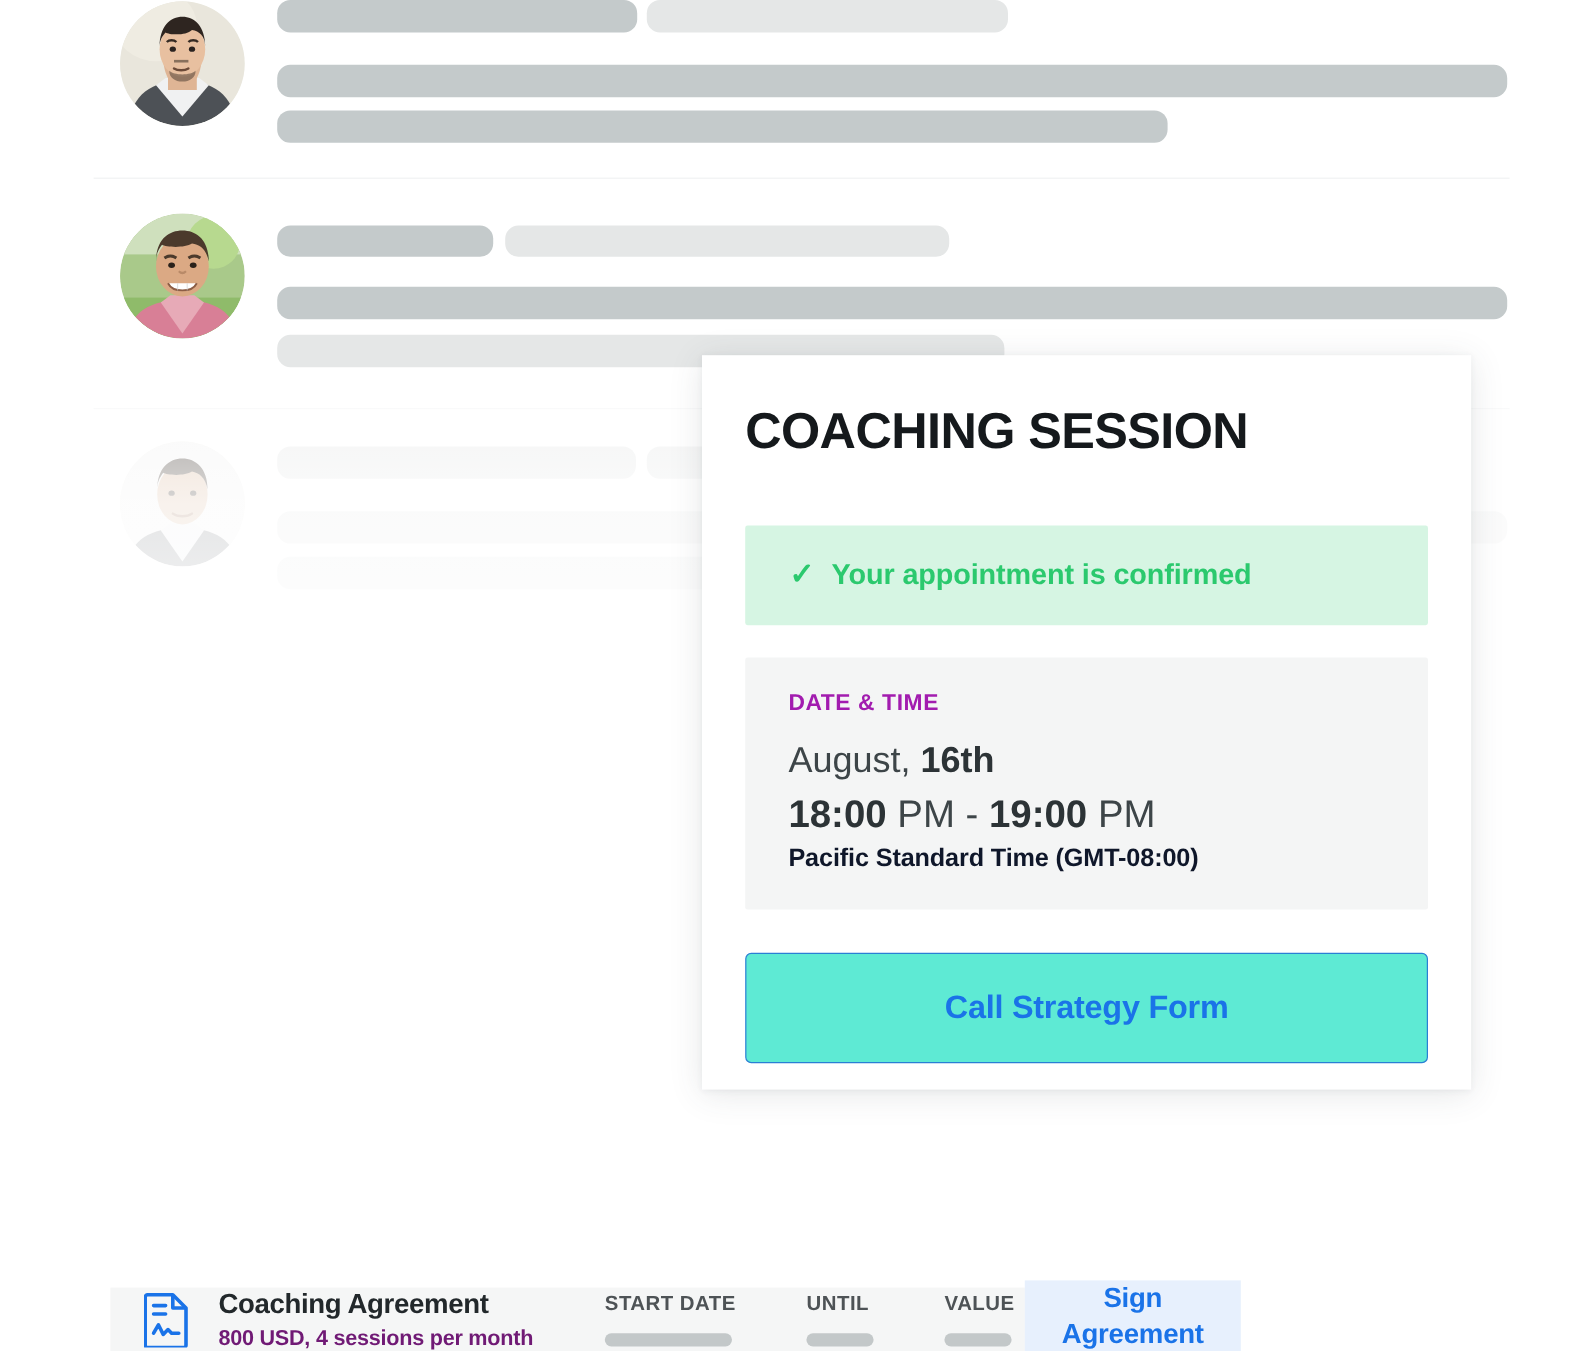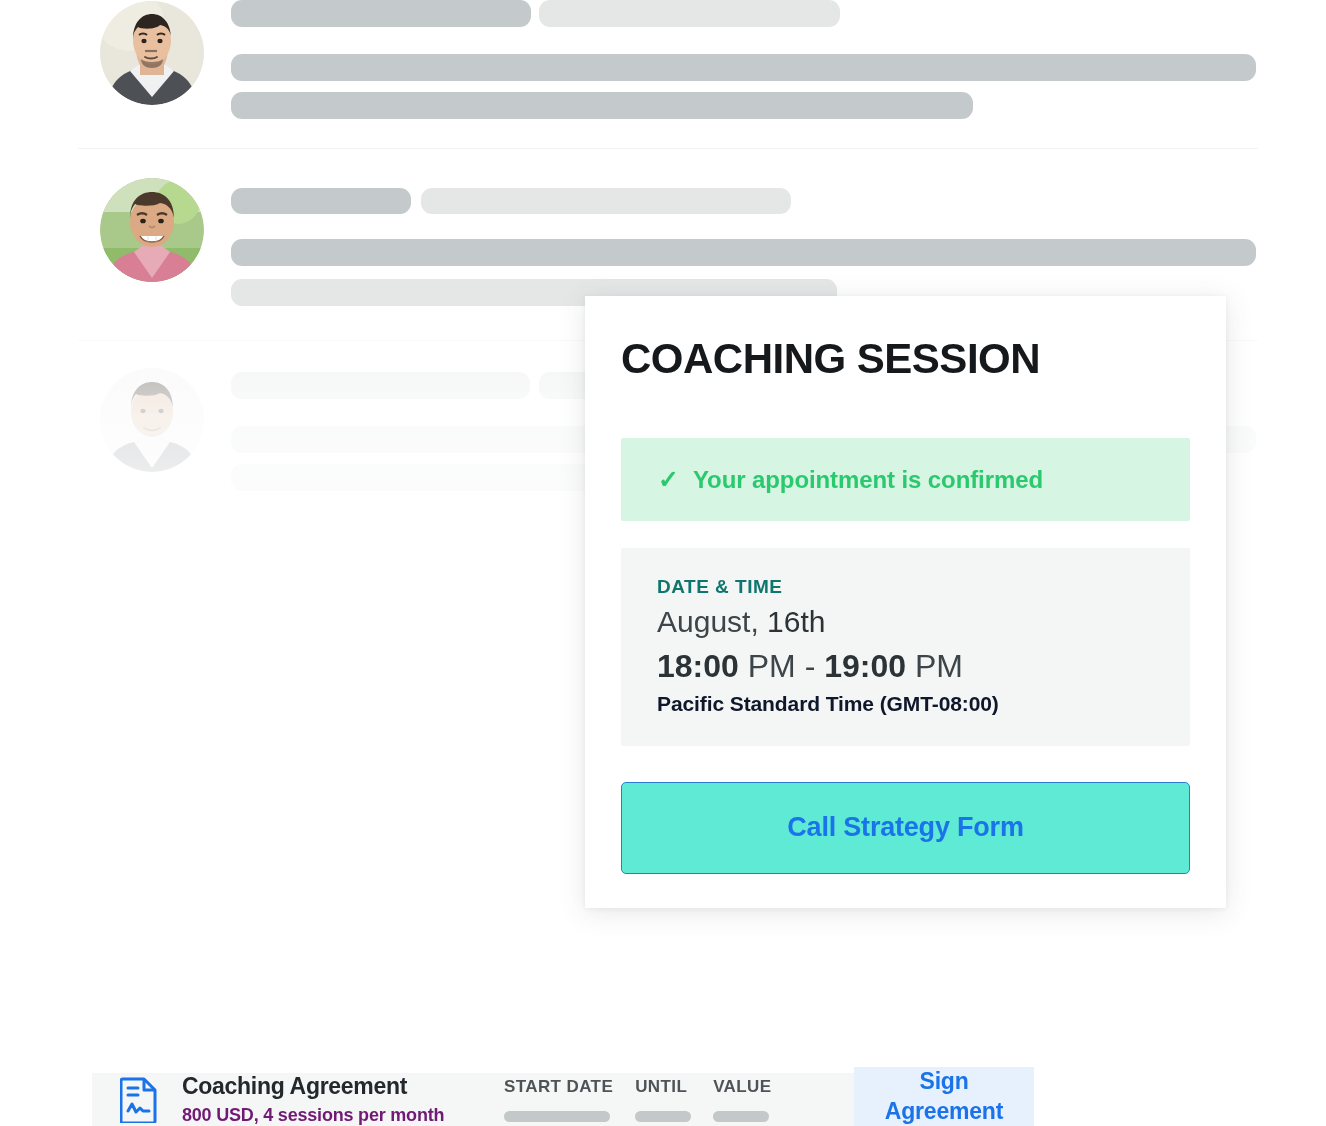--- a/index.html
+++ b/index.html
@@ -123,32 +123,32 @@
   .datetime-box {
     background: #f4f5f5;
     border-radius: 2px;
     padding: 28px 36px 30px 36px;
     margin-bottom: 36px;
   }
 
   .dt-label {
     font-size: 19px;
     font-weight: bold;
-    color: #0f766e;
+    color: #a21caf;
     letter-spacing: 0.5px;
-    margin-bottom: 4px;
+    margin-bottom: 16px;
   }
 
   .dt-date {
     font-size: 30px;
     color: #3d4548;
     margin-bottom: 5px;
     line-height: 1.3;
   }
-  .dt-date b { font-weight: normal; color: #2c3336; text-align: center; }
+  .dt-date b { font-weight: bold; color: #2c3336; text-align: center; }
 
   .dt-time {
     font-size: 32px;
     color: #3d4548;
     line-height: 1.3;
     margin-bottom: 4px;
   }
   .dt-time b { font-weight: bold; color: #2c3336; }
 
   .dt-tz {
@@ -212,21 +212,21 @@
   .agreement-sub {
     font-size: 18px;
     font-weight: bold;
     color: #701a75;
     letter-spacing: -0.2px;
   }
 
   .agreement-cols {
     display: flex;
     align-items: center;
-    gap: 22px;
+    gap: 59px;
     margin-left: 22px;
   }
 
   .ag-col { text-align: left; }
 
   .ag-col-label {
     font-size: 17px;
     font-weight: bold;
     color: #4e5356;
     letter-spacing: 0.4px;

